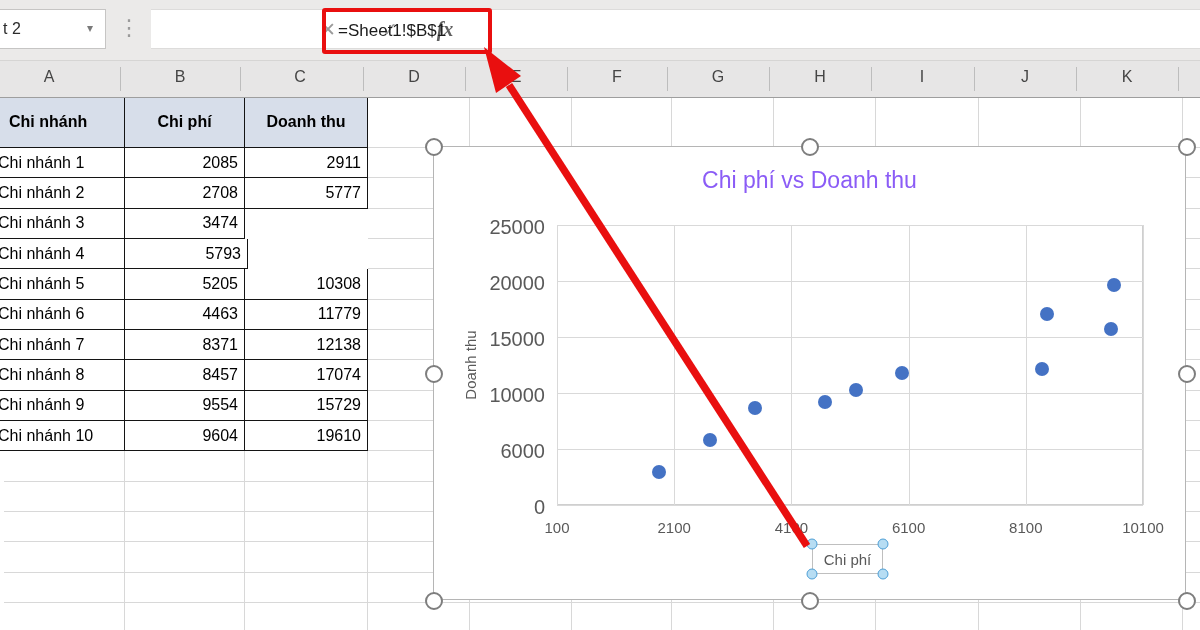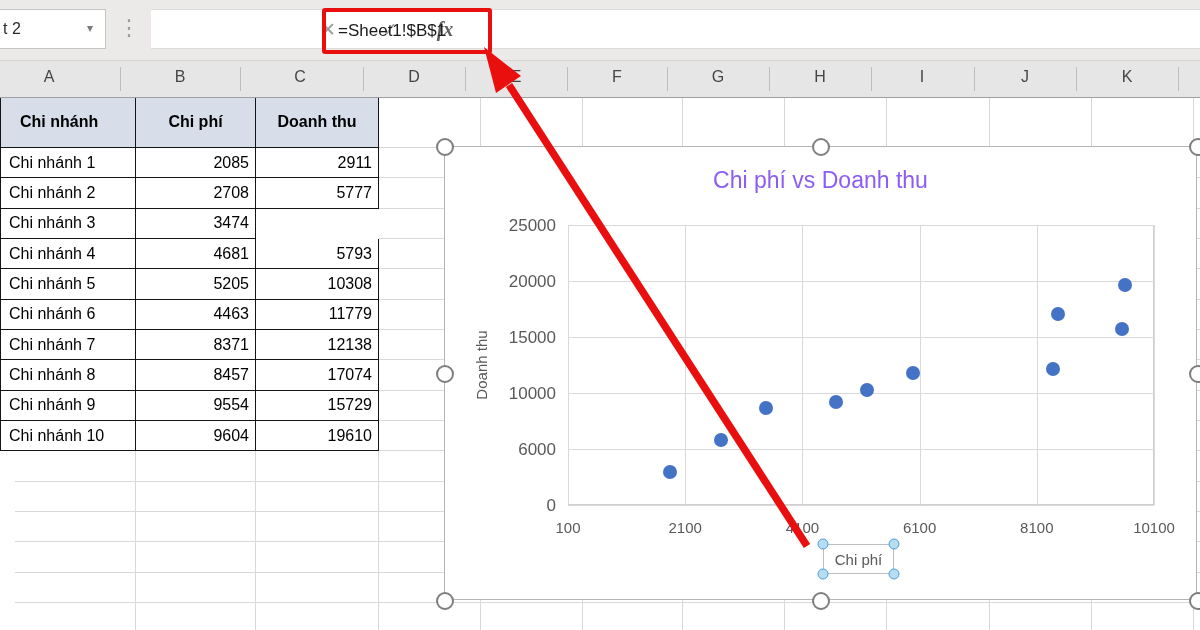--- a/index.html
+++ b/index.html
@@ -25,21 +25,21 @@
     font-weight:bold;color:#5F5F5F;font-size:20px;}
   .redbox{position:absolute;left:322px;top:8px;width:162px;height:38px;border:4px solid #E90F0F;
     border-radius:3px;z-index:60;display:flex;align-items:center;background:transparent;}
   .redbox .ftext{padding-left:12px;font-size:17px;color:#1b1b1b;white-space:nowrap;}
   
   .colheaders{position:absolute;left:0;top:60px;width:1200px;height:36px;background:#E7E6E6;
     border-top:1px solid #D6D5D4;border-bottom:1px solid #9E9E9E;z-index:5;}
   .colletter{position:absolute;top:7px;transform:translateX(-50%);font-size:16px;color:#454545;}
   .colsep{position:absolute;top:6px;width:1px;height:24px;background:#BDBDBD;}
   
-  .sheet{position:absolute;left:15px;top:96px;width:1068px;height:534px;background:#fff;text-decoration:underline;}
+  .sheet{position:absolute;left:4px;top:96px;width:1068px;height:534px;background:#fff;text-decoration:underline;}
   .gl-h{position:absolute;left:0;width:1200px;height:1px;background:#D8D8D8;z-index:1;}
   .gl-v{position:absolute;top:0;width:1px;height:534px;background:#D8D8D8;z-index:1;}
   
   .xltable{position:absolute;left:-15px;top:0;z-index:3;border-top:1.5px solid #141414;
     border-left:1.5px solid #141414;background:#fff;}
   .trow{display:flex;}
   .tcell{box-sizing:border-box;border-right:1.5px solid #141414;border-bottom:1.5px solid #141414;
     font-size:16px;color:#000;display:flex;align-items:center;overflow:hidden;white-space:nowrap;}
   .tcell.c0{width:135px;}
   .tcell.c1{width:120px;justify-content:flex-end;padding-right:6px;}
@@ -49,21 +49,21 @@
   .trow.thead .tcell.c1,.trow.thead .tcell.c2{justify-content:center;padding-right:0;}
   .trow.tdata .tcell{height:30.35px;}
   .trow.tdata .tcell.c0{padding-left:8px;}
   
   .chart{position:absolute;left:429px;top:50px;width:753px;height:454px;background:#fff;
     border:1px solid #B5B5B5;z-index:4;box-sizing:border-box;}
   .chart-title{position:absolute;left:0;right:0;top:20px;text-align:center;font-size:23px;color:#8b5cf6;}
   .plot{position:absolute;left:123px;top:78px;width:586px;height:280px;border:1px solid #CFCFCF;box-sizing:border-box;}
   .pgl-v{position:absolute;top:78px;height:280px;width:1px;background:#D9D9D9;}
   .pgl-h{position:absolute;left:123px;width:586px;height:1px;background:#D9D9D9;}
-  .ytick{position:absolute;width:70px;text-align:right;font-size:17px;color:#595959;}
+  .ytick{position:absolute;width:70px;text-align:right;font-size:20px;color:#595959;}
   .xtick{position:absolute;width:84px;text-align:center;font-size:15px;color:#595959;top:372px;}
   .dot{position:absolute;width:14px;height:14px;border-radius:50%;transform:translate(-50%,-50%);z-index:6;}
   .yaxis-title{position:absolute;left:-22px;top:208px;width:120px;height:20px;text-align:center;
     font-size:15px;color:#595959;transform:rotate(-90deg);}
   .xtitle-box{position:absolute;left:378px;top:397px;width:71px;height:30px;background:#fff;
     border:1px solid #BFBFBF;box-sizing:border-box;display:flex;align-items:center;justify-content:center;
     font-size:15px;color:#595959;z-index:7;}
   .bluehandle{position:absolute;width:11px;height:11px;border-radius:50%;background:#B7DDF3;
     border:1.5px solid #4E9FD6;transform:translate(-50%,-50%);z-index:8;box-sizing:border-box;}
   .grayhandle{position:absolute;width:18px;height:18px;border-radius:50%;background:#fff;
@@ -133,21 +133,20 @@
         <div class="tcell c0">Chi nhánh 2</div>
         <div class="tcell c1">2708</div>
         <div class="tcell c2">5777</div>
       </div>
       <div class="trow tdata">
         <div class="tcell c0">Chi nhánh 3</div>
         <div class="tcell c1">3474</div>
       </div>
       <div class="trow tdata">
         <div class="tcell c0">Chi nhánh 4</div>
-        <div class="tcell c1">4681</div>
         <div class="tcell c2">5793</div>
       </div>
       <div class="trow tdata">
         <div class="tcell c0">Chi nhánh 5</div>
         <div class="tcell c1">5205</div>
         <div class="tcell c2">10308</div>
       </div>
       <div class="trow tdata">
         <div class="tcell c0">Chi nhánh 6</div>
         <div class="tcell c1">4463</div>

